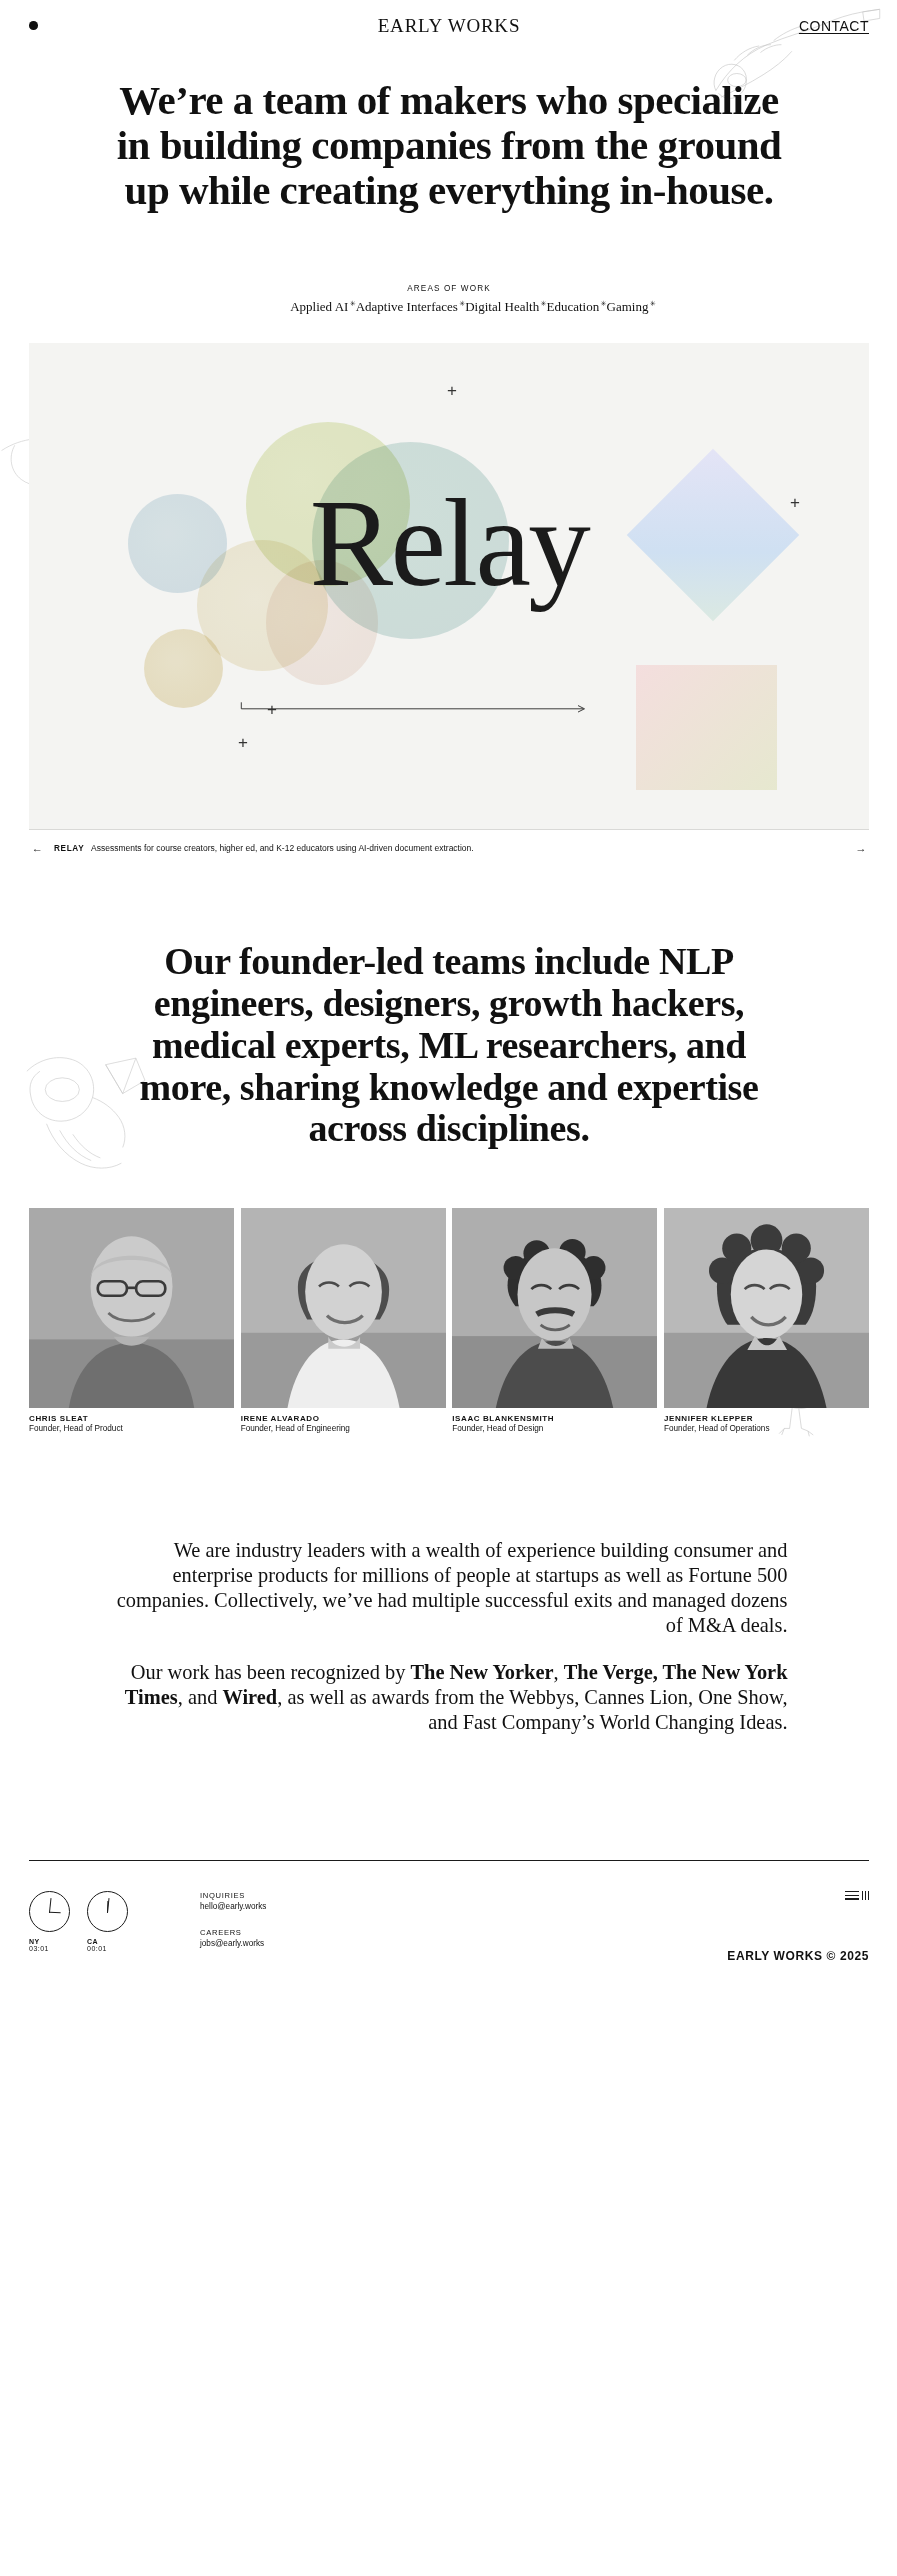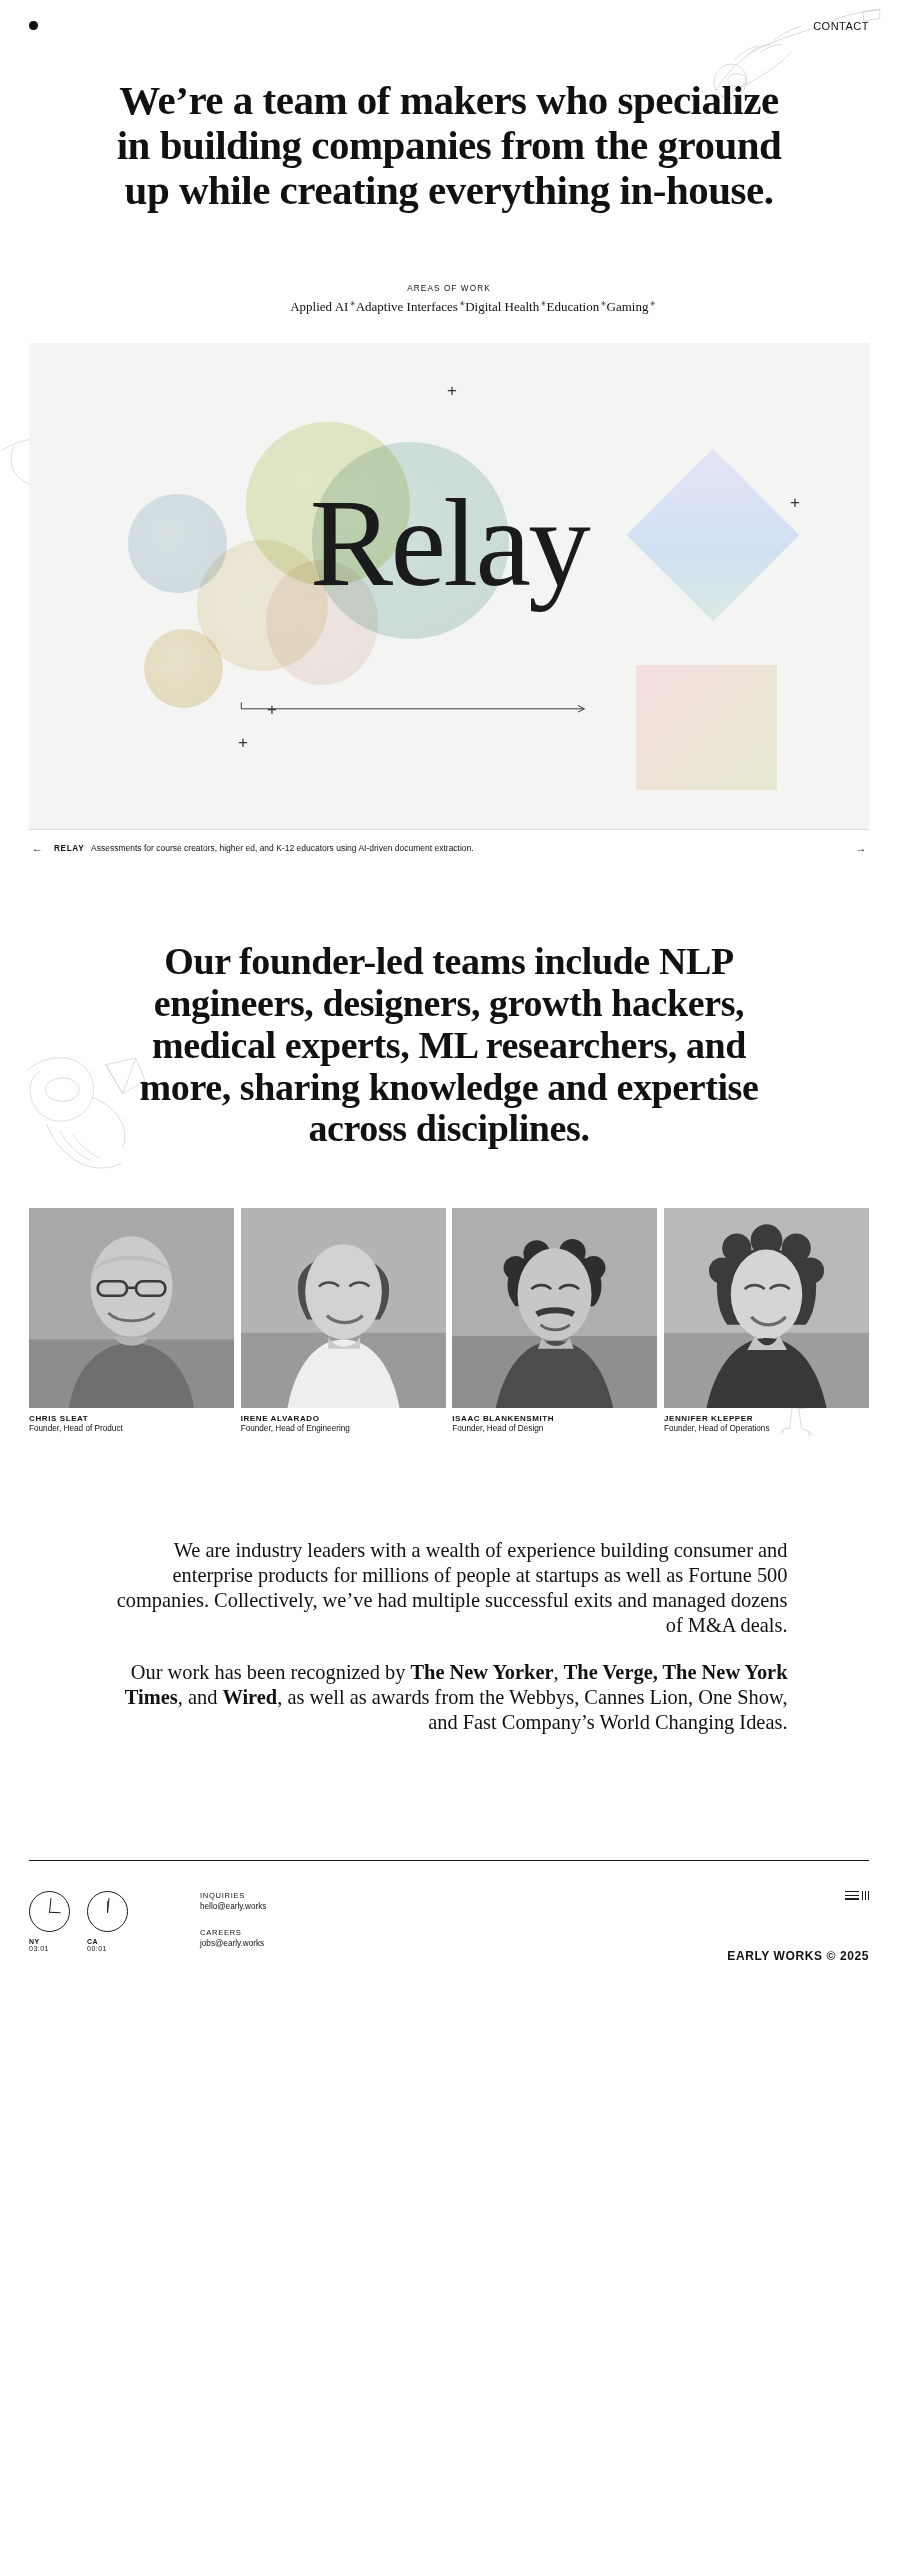--- a/index.html
+++ b/index.html
@@ -24,22 +24,22 @@
     width: 8.5px; height: 8.5px; border-radius: 50%;
     background: #111; flex: 0 0 auto;
   }
   .brand {
     position: absolute; left: 0; right: 0; text-align: center;
     font-family: "Liberation Serif", serif;
     font-size: 19px; letter-spacing: 0.8px; font-weight: 400;
   }
   .contact-link {
     margin-left: auto;
-    font-size: 11px; letter-spacing: 0.5px;
-    text-underline-offset: 2px;
+    font-size: 14px; letter-spacing: 0.5px;
+    text-decoration: underline; text-underline-offset: 2px;
     cursor: pointer;
   }
 
   
   .hero {
     position: relative;
     padding: 6.6px 0 0;
   }
   .hero-headline {
     font-family: "Liberation Serif", serif;
@@ -230,20 +230,21 @@
   .menu-icon .bars span { display: block; width: 14.5px; height: 1.3px; background: #1b1b1b; }
   .menu-icon .verts { display: flex; gap: 1.6px; }
   .menu-icon .verts span { display: block; width: 1.3px; height: 8.5px; background: #1b1b1b; }
   .copyright { font-size: 12px; letter-spacing: 0.6px; font-weight: 700; }
 </style>
 </head>
 <body>
 
 <header class="site-header">
   <div class="logo-dot"></div>
+  <div class="brand">EARLY WORKS</div>
   <div class="contact-link">CONTACT</div>
 </header>
 
 <div class="deco deco-hand-top">
   <svg width="177" height="125" viewBox="0 0 270 190" fill="none" stroke="#bdbdbd" stroke-width="1">
     <path d="M12 150 C30 120 55 95 90 80 C120 67 150 60 178 48"></path>
     <path d="M178 48 C196 40 214 34 236 30 L262 26"></path>
     <path d="M236 30 L238 44 L262 40 L262 26 Z" fill="none"></path>
     <path d="M20 160 C40 150 62 140 84 126 C100 116 116 104 128 90"></path>
     <path d="M12 150 C6 138 10 122 22 114 C34 106 50 110 56 122"></path>

